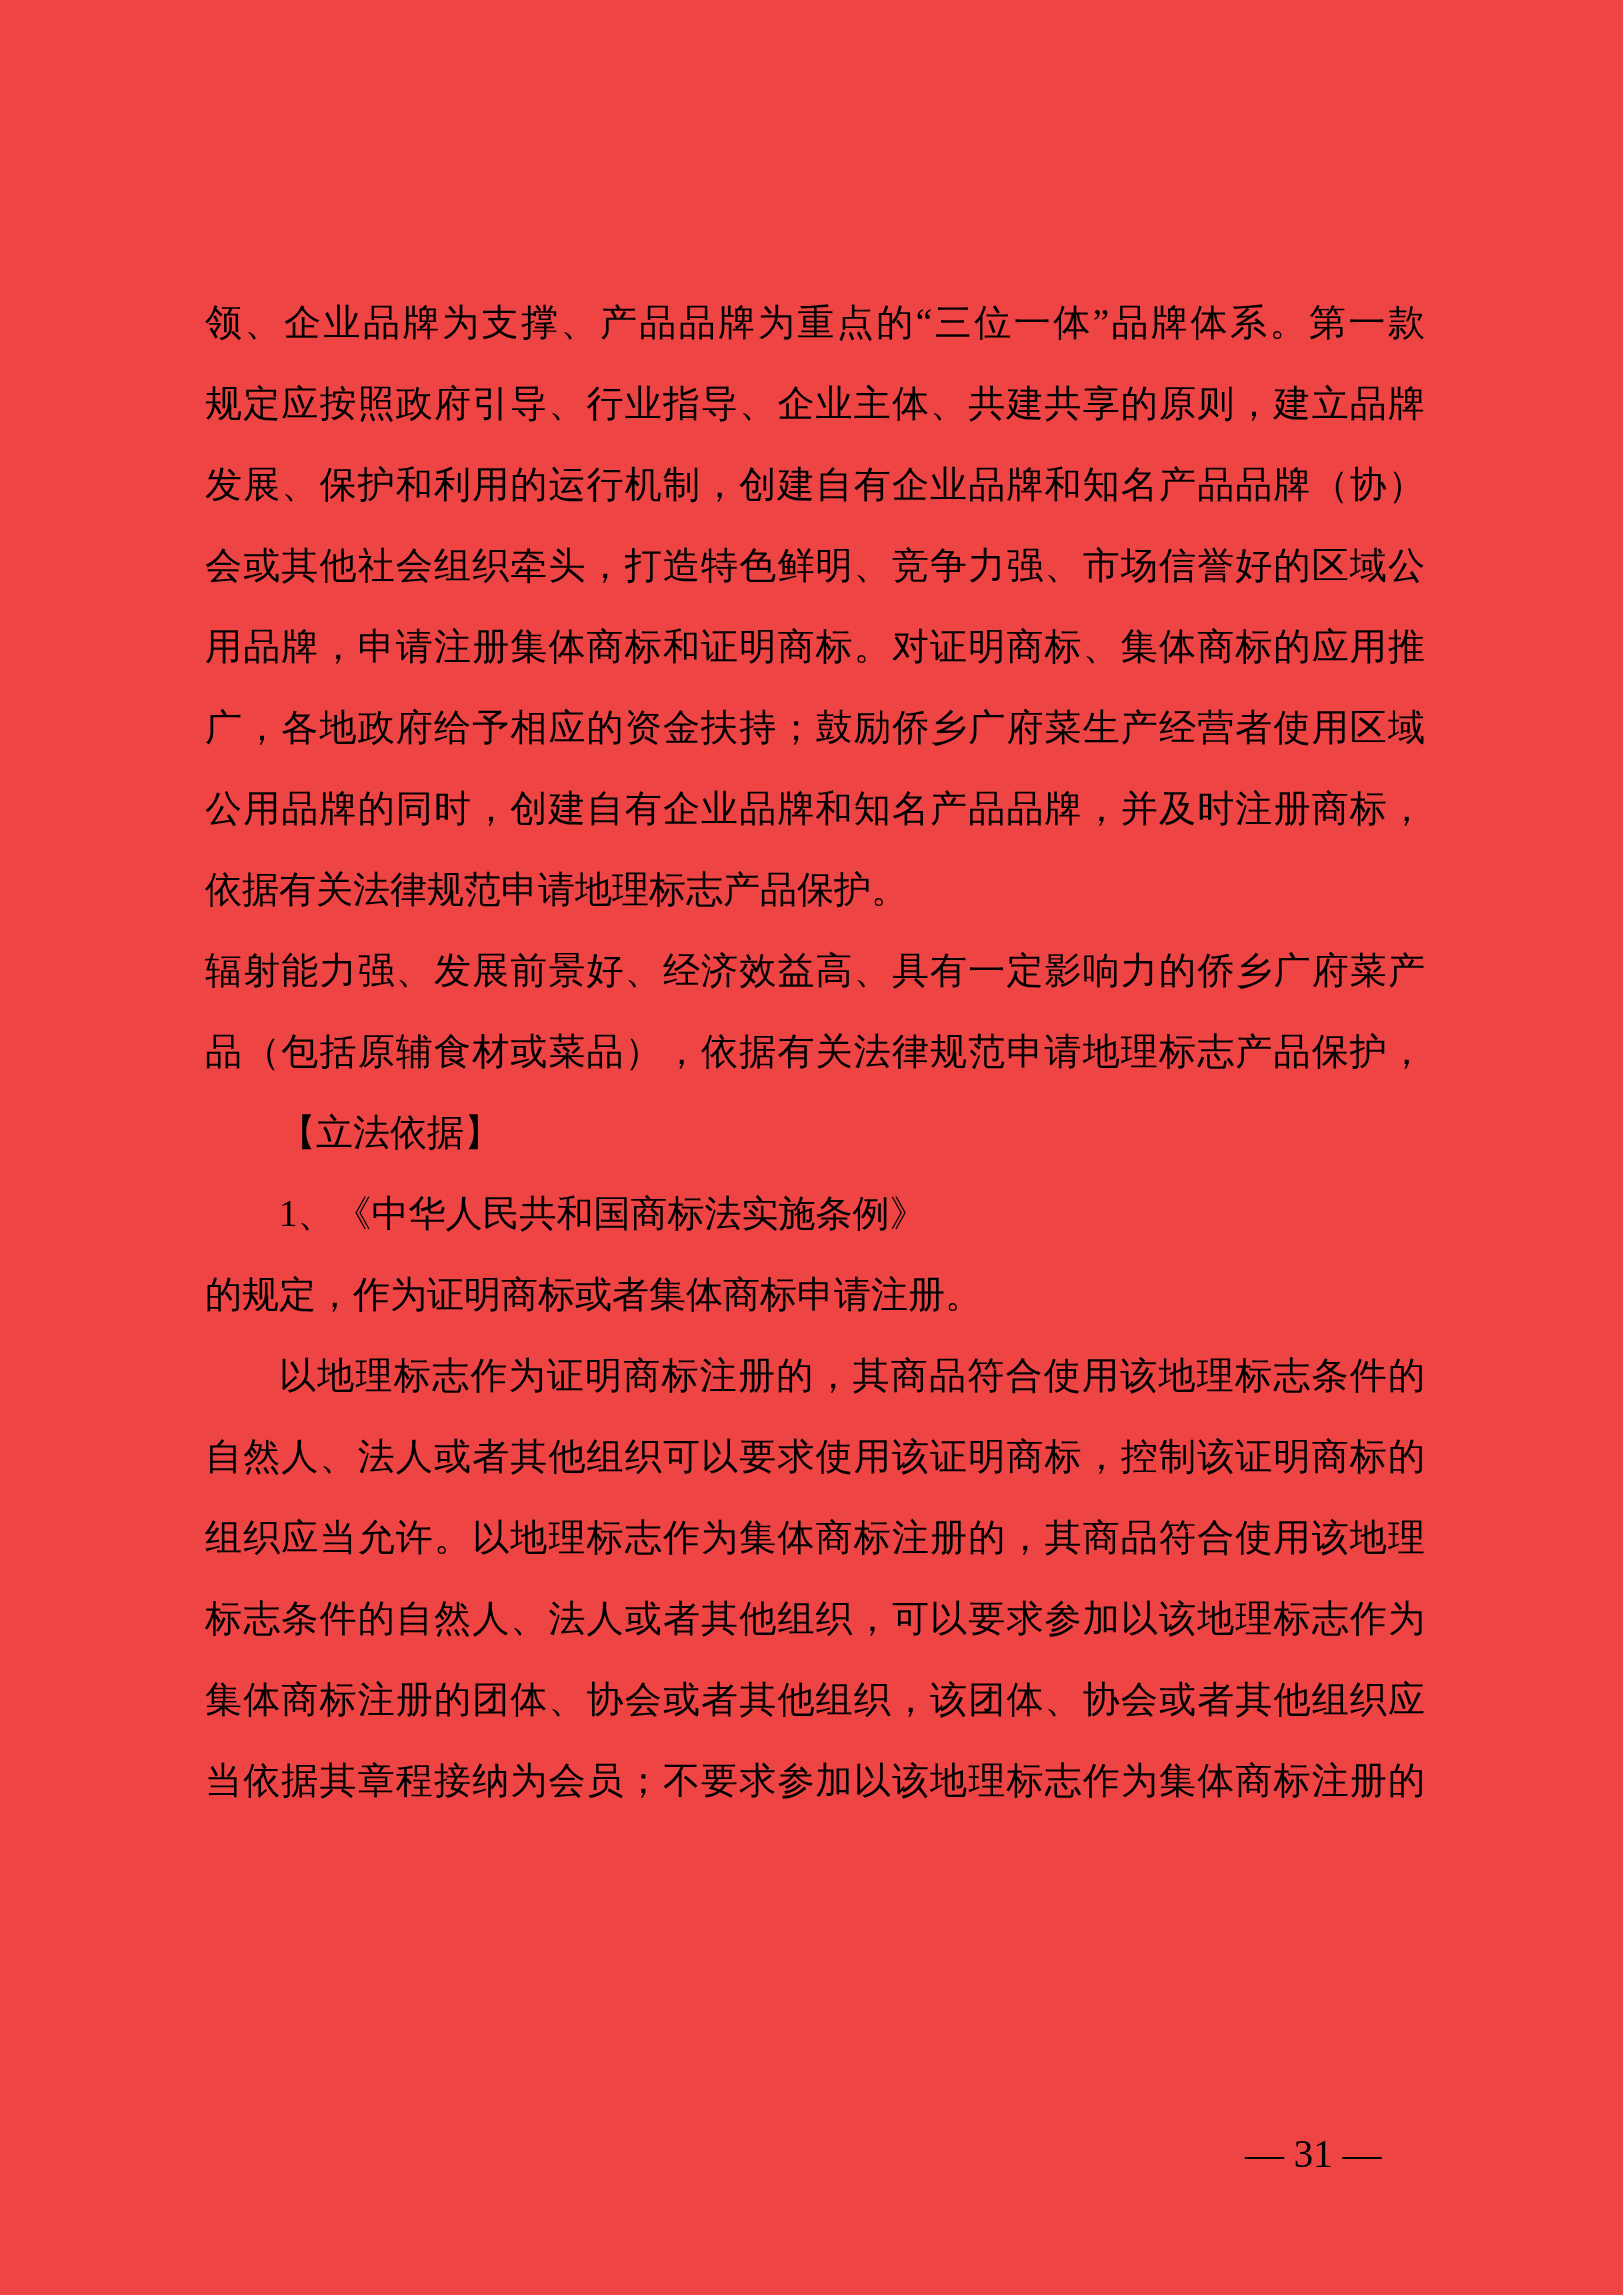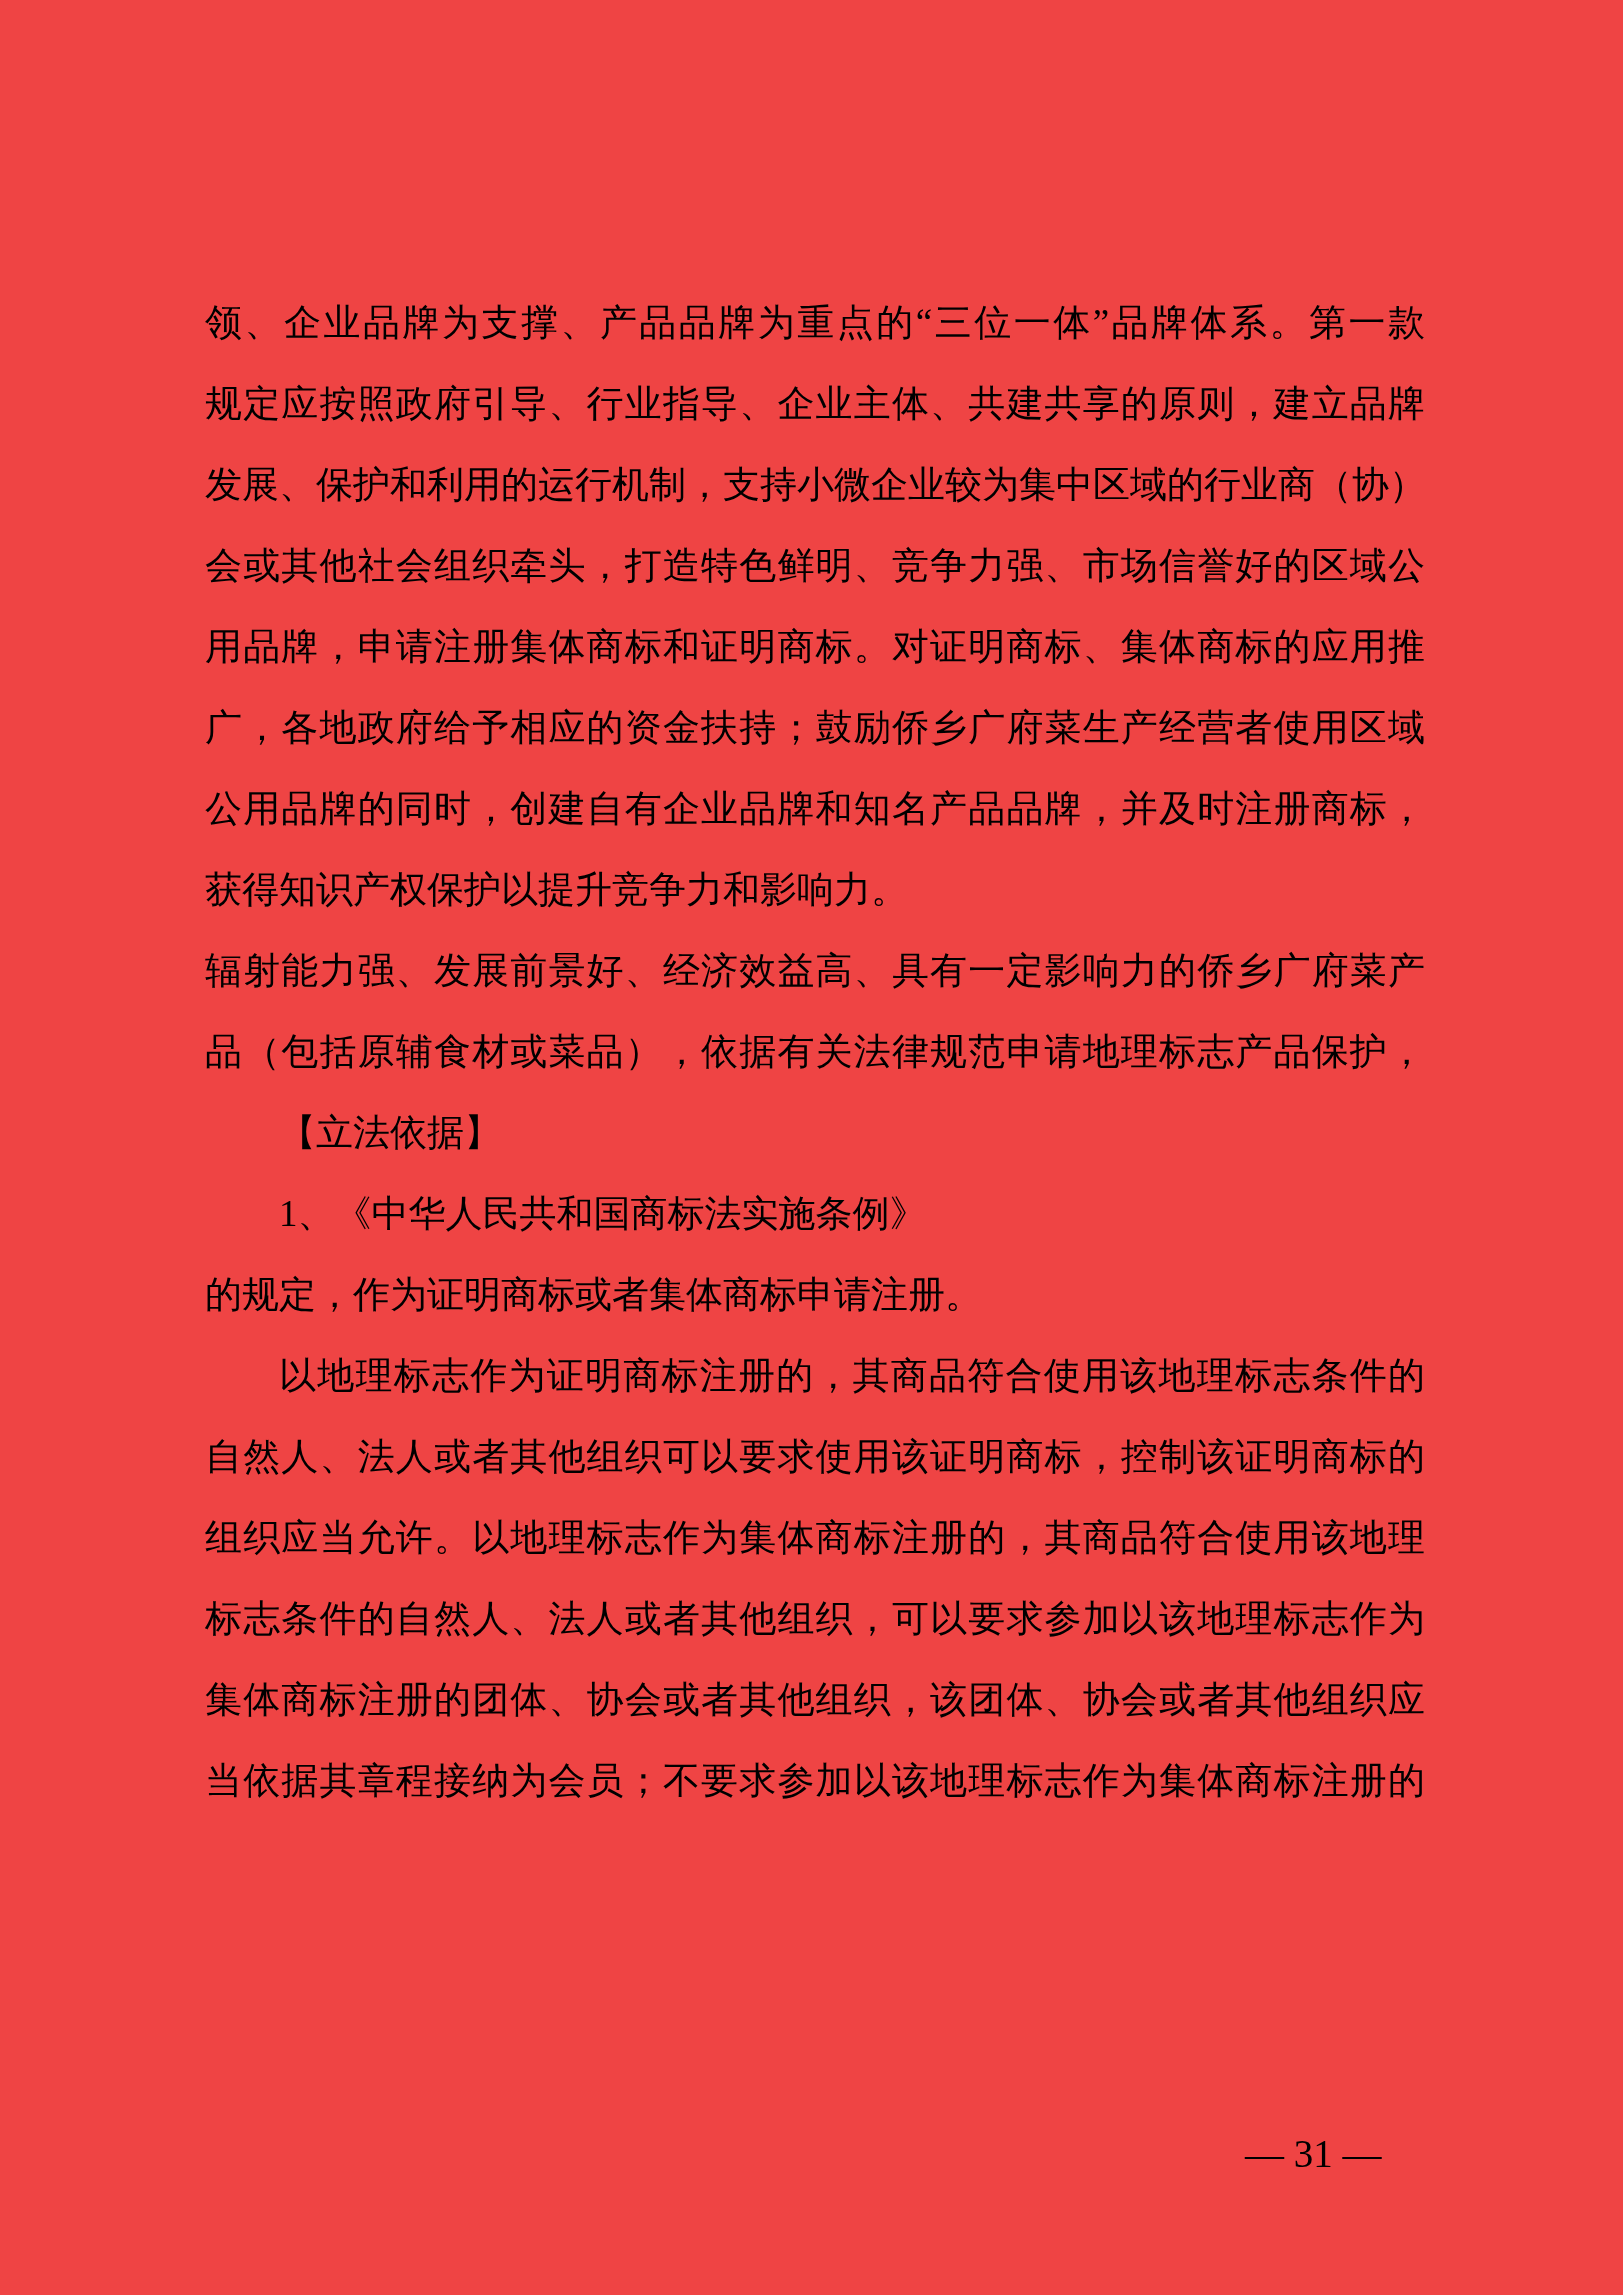--- a/index.html
+++ b/index.html
@@ -57,26 +57,26 @@
     white-space: pre;
   }
 </style>
 </head>
 <body>
 
 <div class="page">
   <main class="text-block">
       <p class="line">领、企业品牌为支撑、产品品牌为重点的“三位一体”品牌体系。第一款</p>
       <p class="line">规定应按照政府引导、行业指导、企业主体、共建共享的原则，建立品牌</p>
-      <p class="line">发展、保护和利用的运行机制，支持小微企业较为集中区域的行业商（协）</p>
+      <p class="line">发展、保护和利用的运行机制，创建自有企业品牌和知名产品品牌（协）</p>
       <p class="line">会或其他社会组织牵头，打造特色鲜明、竞争力强、市场信誉好的区域公</p>
       <p class="line">用品牌，申请注册集体商标和证明商标。对证明商标、集体商标的应用推</p>
       <p class="line">广，各地政府给予相应的资金扶持；鼓励侨乡广府菜生产经营者使用区域</p>
       <p class="line">公用品牌的同时，创建自有企业品牌和知名产品品牌，并及时注册商标，</p>
-      <p class="line nojust">获得知识产权保护以提升竞争力和影响力。</p>
+      <p class="line nojust">依据有关法律规范申请地理标志产品保护。</p>
       <p class="line">辐射能力强、发展前景好、经济效益高、具有一定影响力的侨乡广府菜产</p>
       <p class="line">品（包括原辅食材或菜品），依据有关法律规范申请地理标志产品保护，</p>
       <p class="line indent bold nojust">【立法依据】</p>
       <p class="line indent bold nojust">1、《中华人民共和国商标法实施条例》</p>
       <p class="line nojust">的规定，作为证明商标或者集体商标申请注册。</p>
       <p class="line indent">以地理标志作为证明商标注册的，其商品符合使用该地理标志条件的</p>
       <p class="line">自然人、法人或者其他组织可以要求使用该证明商标，控制该证明商标的</p>
       <p class="line">组织应当允许。以地理标志作为集体商标注册的，其商品符合使用该地理</p>
       <p class="line">标志条件的自然人、法人或者其他组织，可以要求参加以该地理标志作为</p>
       <p class="line">集体商标注册的团体、协会或者其他组织，该团体、协会或者其他组织应</p>

